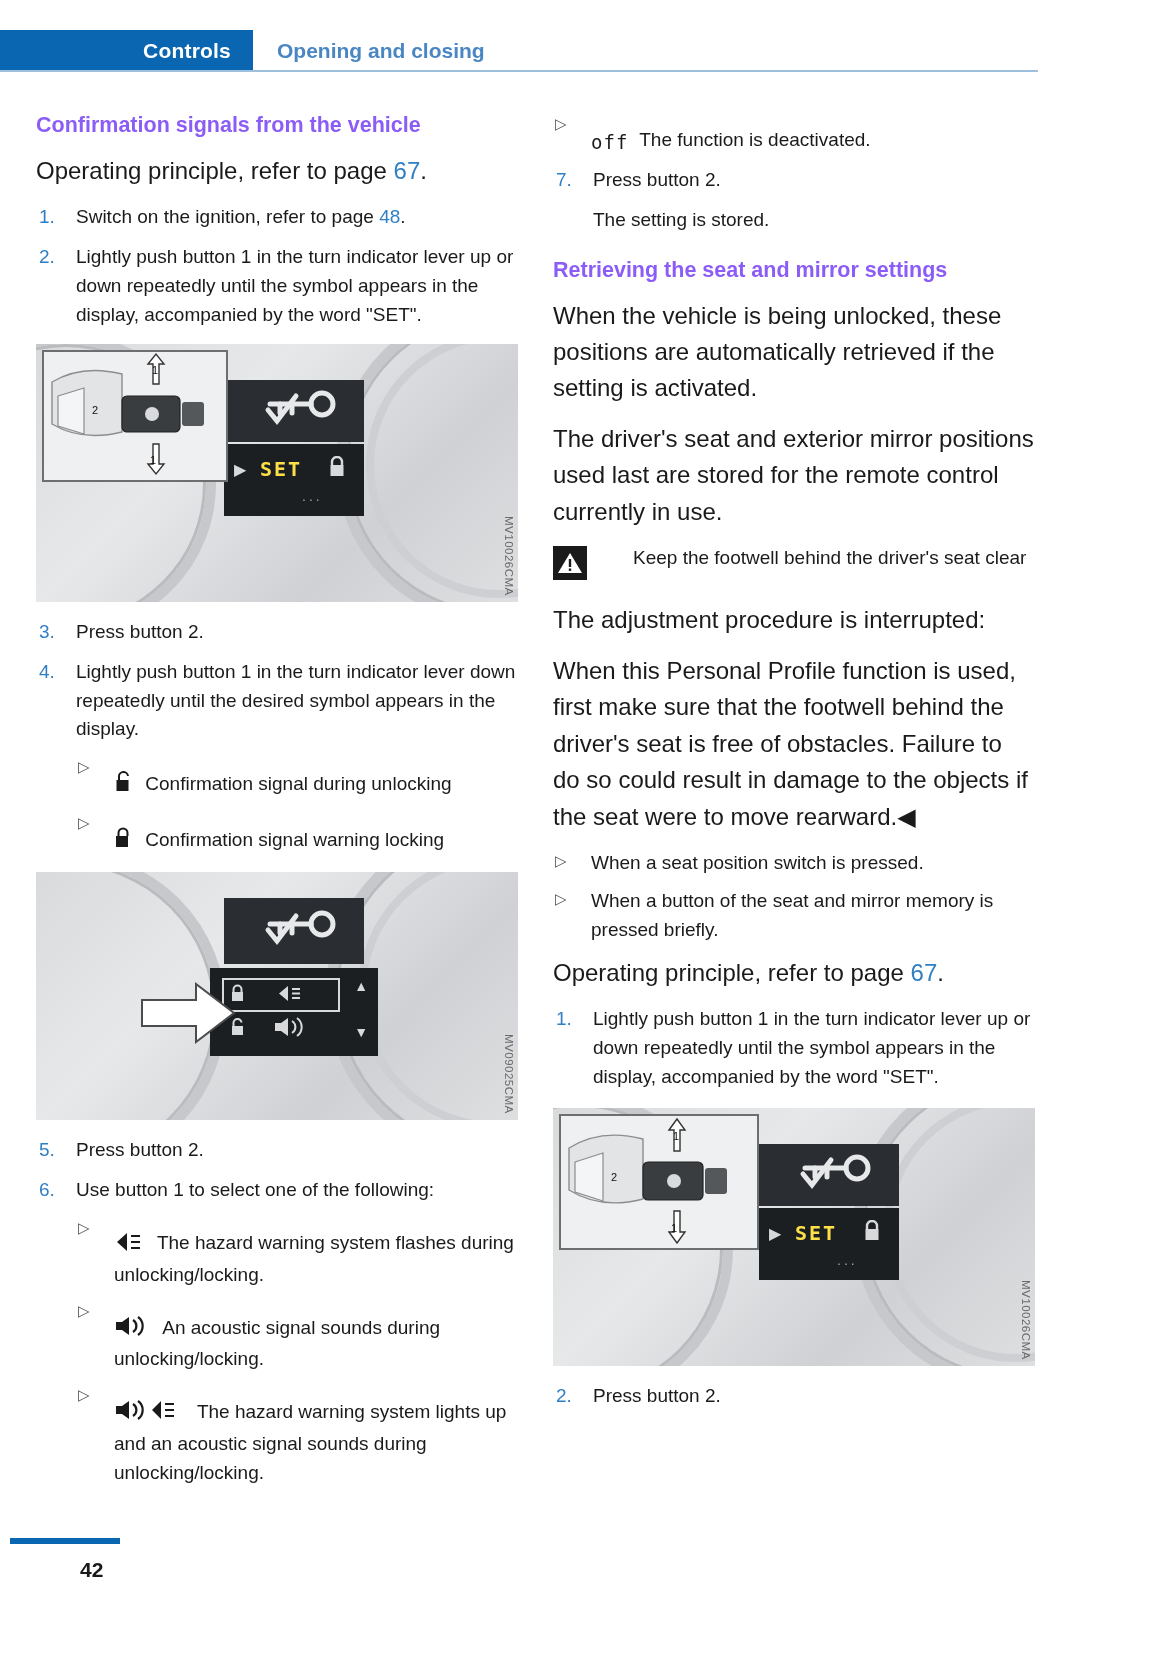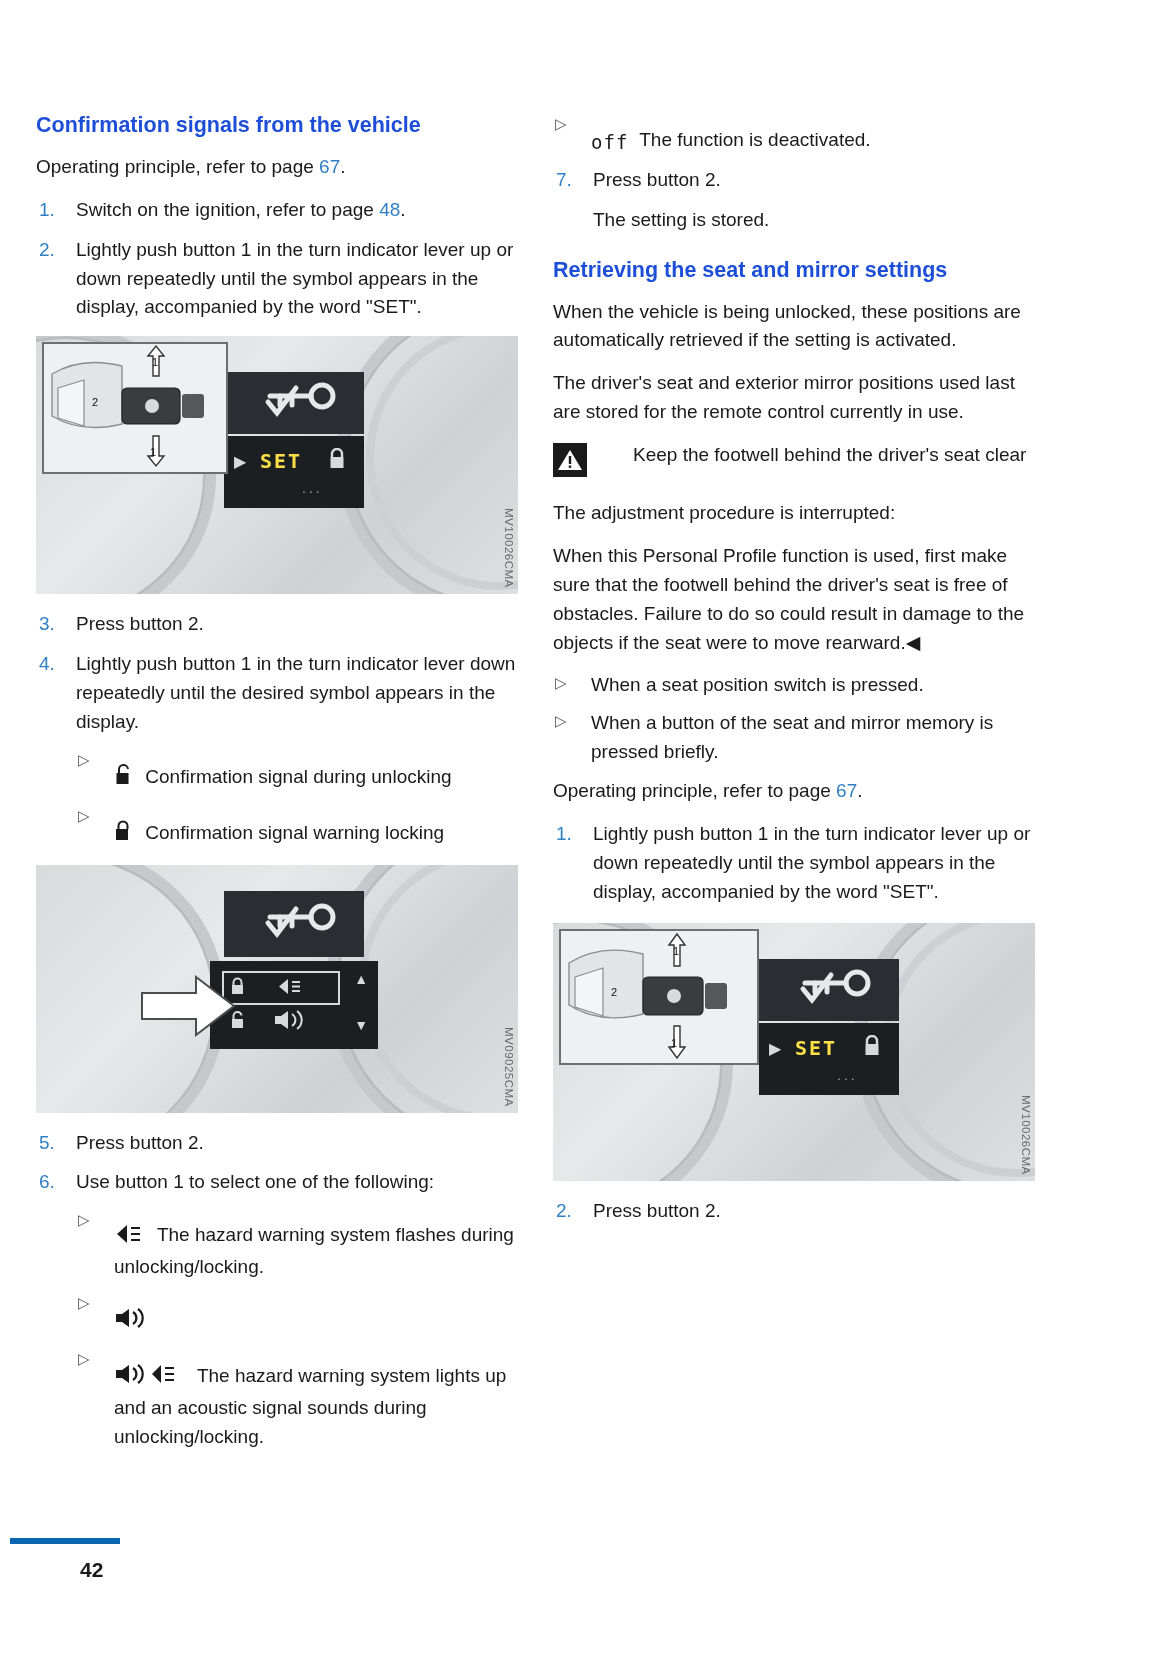--- a/index.html
+++ b/index.html
@@ -67,28 +67,28 @@
   
   .col {
     position: absolute;
     top: 112px;
     width: 482px;
   }
   .col-left { left: 36px; }
   .col-right { left: 553px; }
 
   h2.sec-title {
-    color: #1d4ed8;
+    color: #8b5cf6;
     font-size: 21.5px;
     font-weight: bold;
     margin: 0 0 14px 0;
     line-height: 1.25;
   }
   p.body {
-    font-size: 19px;
+    font-size: 24px;
     line-height: 1.52;
     margin: 10px 0 14px 0;
   }
   .pagenum { color: #2f7fc4; }
 
   
   ol.steps {
     list-style: none;
     margin: 0;
     padding: 0;
@@ -228,20 +228,27 @@
     font-size: 21px;
     font-weight: bold;
     color: #1a1a1a;
   }
 </style>
 </head>
 <body>
 
 <div class="page">
 
+  <div class="header">
+    <div class="header-tab">
+      <span class="header-tab-label">Controls</span>
+    </div>
+    <div class="header-section">Opening and closing</div>
+    <div class="header-rule"></div>
+  </div>
 
   <div class="col col-left">
 
     <h2 class="sec-title">Confirmation signals from the vehicle</h2>
 
     <p class="body"><span>Operating principle, refer to page </span><span class="pagenum">67</span><span>.</span></p>
 
     <ol class="steps">
       <li>
         <span class="num">1.</span>
@@ -397,20 +404,21 @@
         <span>The hazard warning system flashes during unlocking/locking.</span>
       </li>
       <li>
         <span class="tri">▷</span>
         <span class="inline-icon">
           <svg width="38" height="22" viewBox="0 0 38 22">
               <path d="M2 7 h6 l7 -5 v18 l-7 -5 h-6 z" fill="#1a1a1a"></path>
               <path d="M19 5 a7 7 0 0 1 0 12 M24 2 a11 11 0 0 1 0 18" stroke="#1a1a1a" stroke-width="2.2" fill="none"></path>
             </svg>
         </span>
+        <span>An acoustic signal sounds during unlocking/locking.</span>
       </li>
       <li>
         <span class="tri">▷</span>
         <span class="inline-icon">
           <svg width="72" height="22" viewBox="0 0 72 22">
               <path d="M2 7 h6 l7 -5 v18 l-7 -5 h-6 z" fill="#1a1a1a"></path>
               <path d="M19 5 a7 7 0 0 1 0 12 M24 2 a11 11 0 0 1 0 18" stroke="#1a1a1a" stroke-width="2.2" fill="none"></path>
               <path d="M47 2 L38 11 L47 20 Z" fill="#1a1a1a"></path>
               <path d="M51 5 h9 M51 11 h9 M51 17 h9" stroke="#1a1a1a" stroke-width="2.2"></path>
             </svg>

